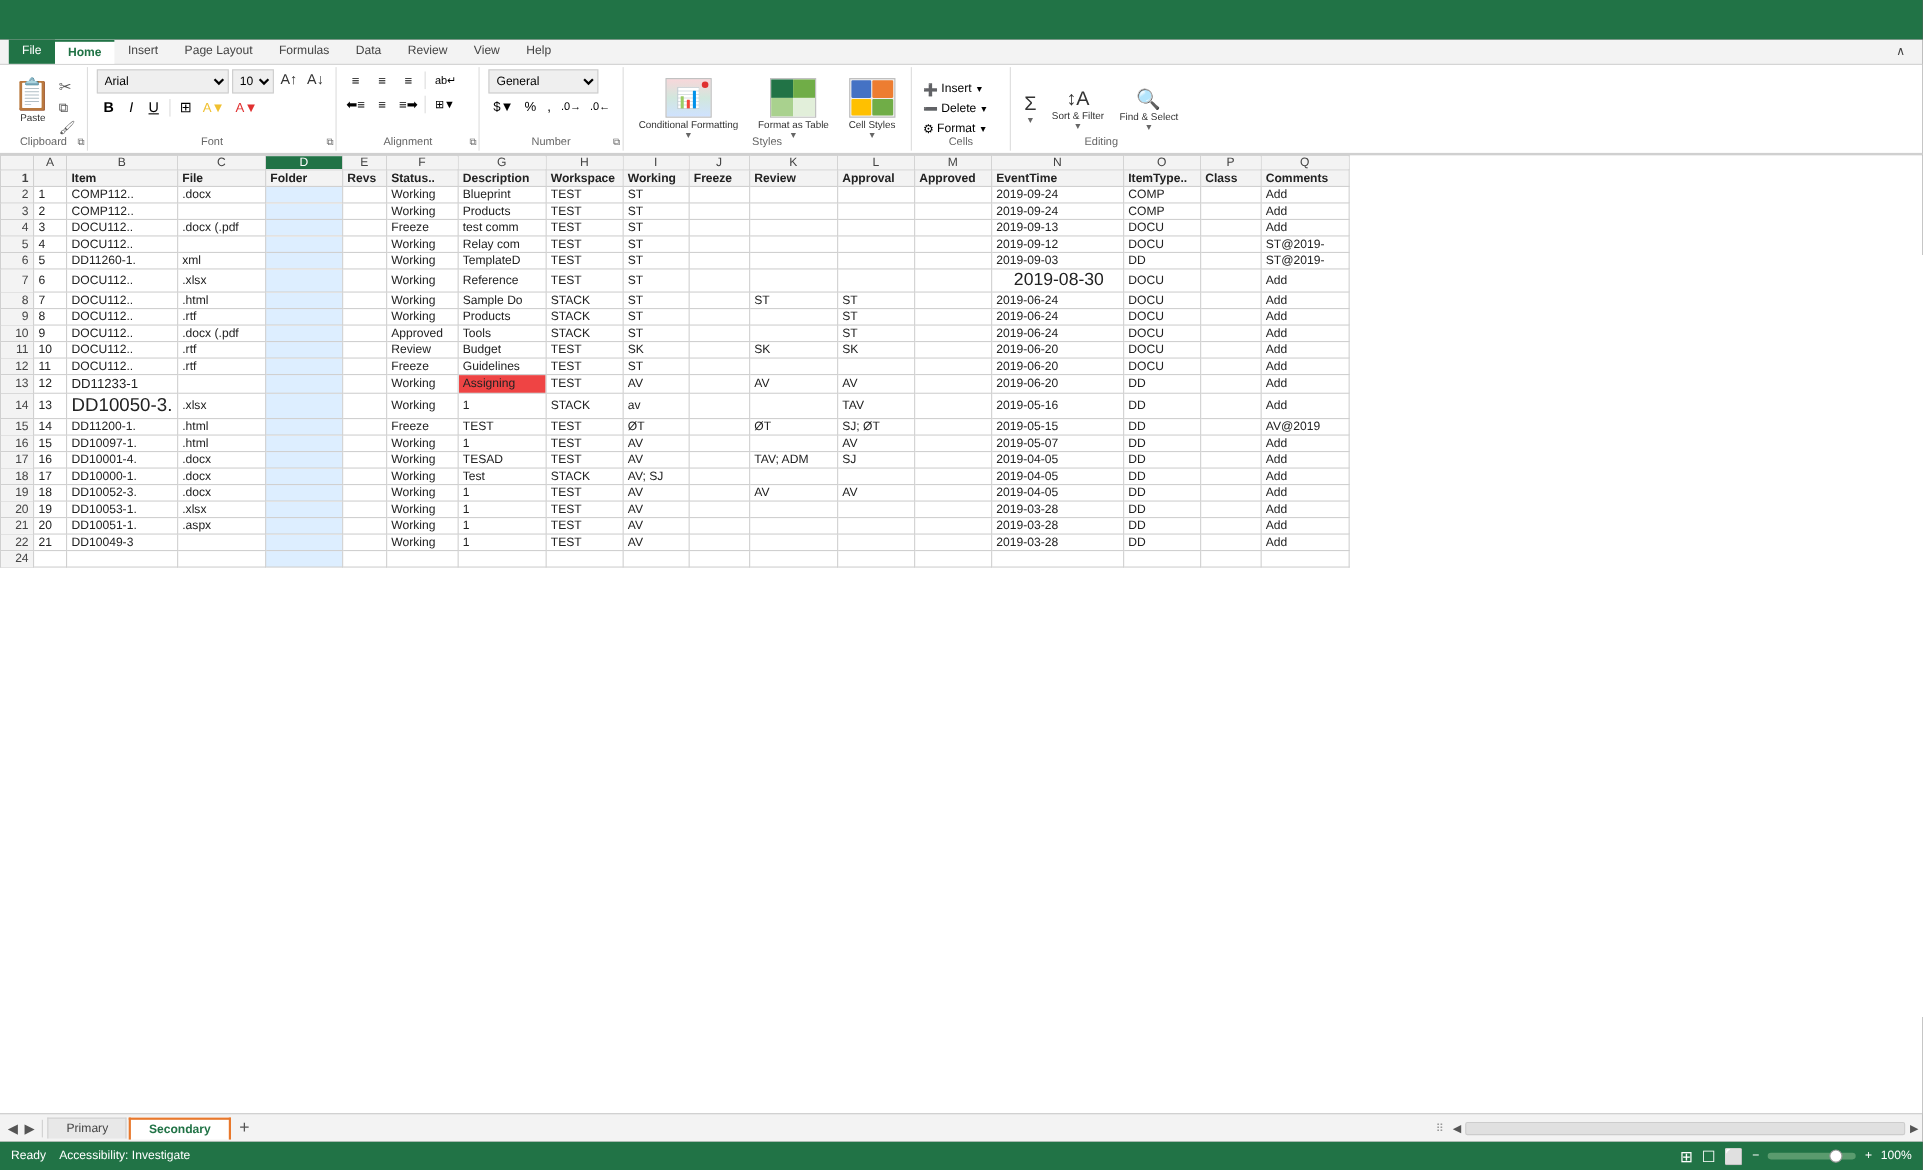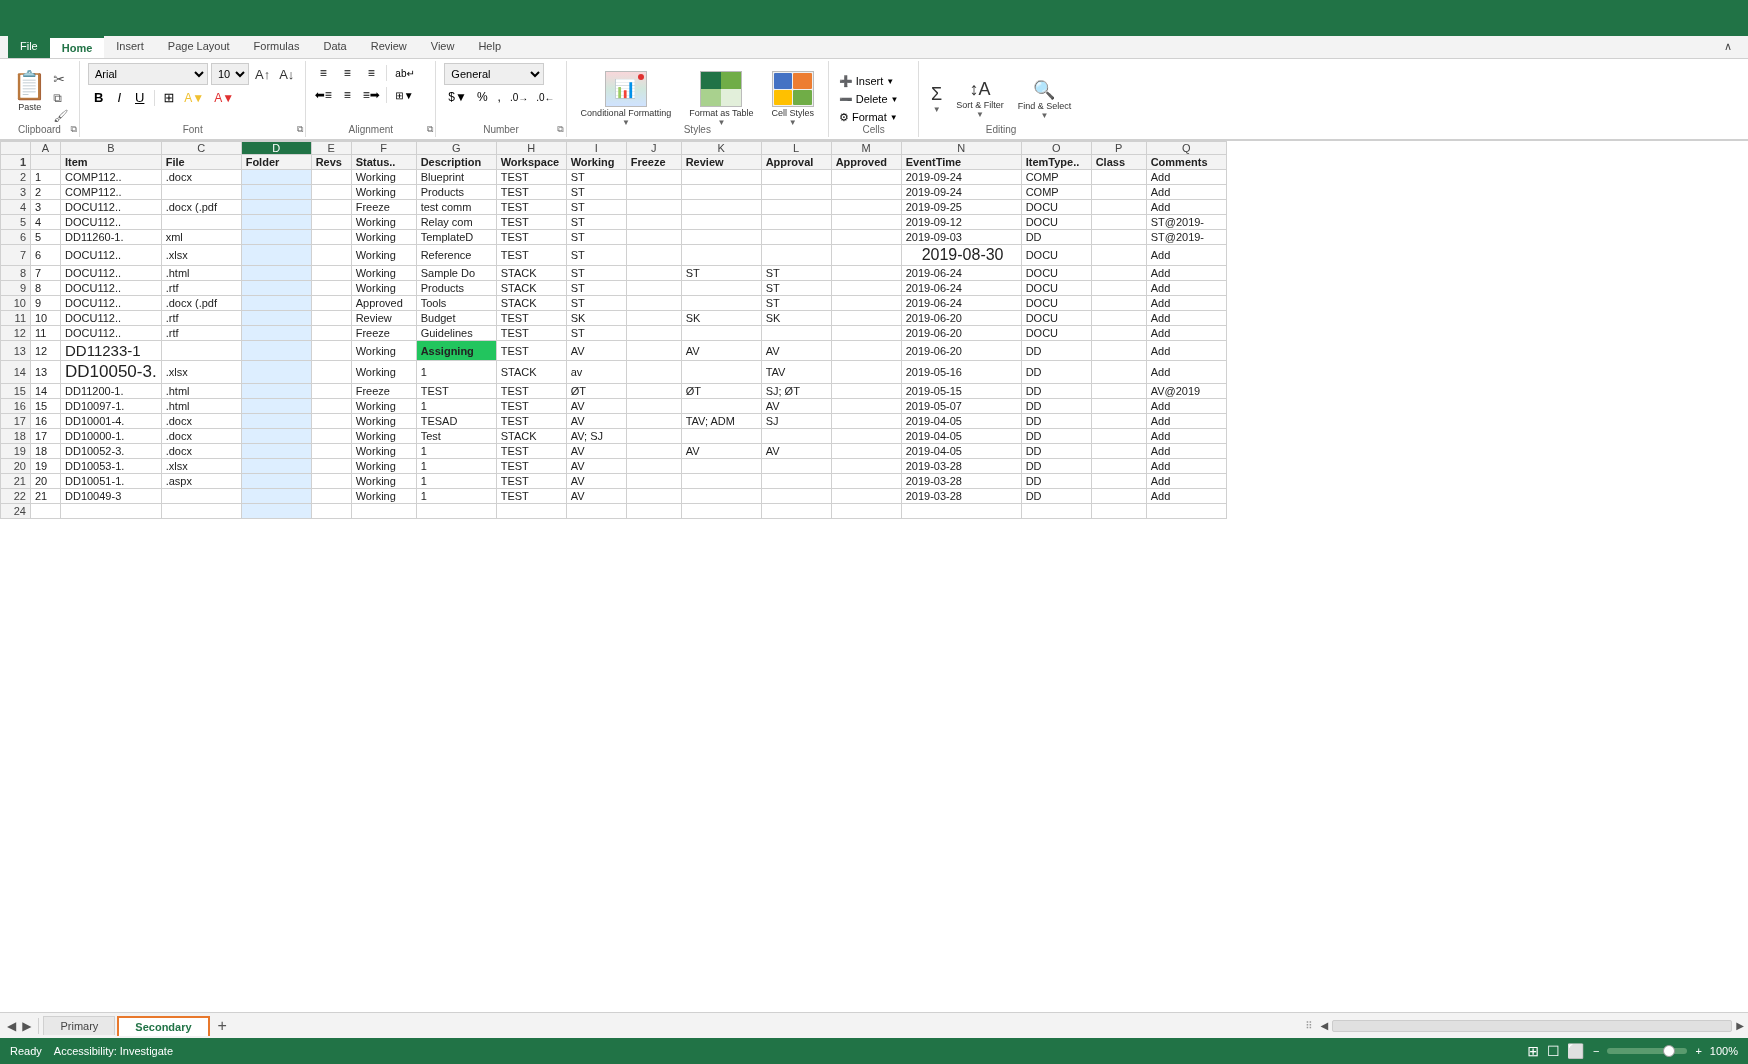--- a/index.html
+++ b/index.html
@@ -38,21 +38,21 @@
           <div style="cursor:pointer; font-size:14px; color:#555;">✂</div>
           <div style="cursor:pointer; font-size:12px; color:#555;">⧉</div>
           <div style="cursor:pointer; font-size:12px; color:#555;">🖌</div>
         </div>
       </div>
       <div style="font-size:10px; color:#666; position:absolute; bottom:2px;">Clipboard</div>
       <div style="position:absolute; bottom:2px; right:2px; font-size:9px; color:#666; cursor:pointer;">⧉</div>
     </div>
 
     <div style="display:flex; flex-direction:column; padding:2px 8px; border-right:1px solid #ddd; min-width:190px; position:relative;">
-      <div style="display:flex; gap:3px; align-items:center; margin-bottom:3px;">
+      <div style="display:flex; gap:3px; align-items:flex-start; margin-bottom:3px;">
         <select style="border:1px solid #ccc; padding:1px 2px; font-size:11px; width:120px; height:22px;">
           <option>Arial</option>
         </select>
         <select style="border:1px solid #ccc; padding:1px 2px; font-size:11px; width:38px; height:22px;">
           <option>10</option>
         </select>
         <button style="border:1px solid transparent; background:none; cursor:pointer; font-size:13px; padding:0 2px; color:#333;">A↑</button>
         <button style="border:1px solid transparent; background:none; cursor:pointer; font-size:13px; padding:0 2px; color:#333;">A↓</button>
       </div>
       <div style="display:flex; gap:2px; align-items:center;">
@@ -273,21 +273,21 @@
               <td style="background: rgb(221, 238, 255); color: rgb(34, 34, 34); font-weight: normal; border: 1px solid rgb(208, 208, 208); padding: 1px 4px; font-size: 11px; overflow: hidden; max-width: 120px; white-space: nowrap;"></td>
               <td style="background: rgb(255, 255, 255); color: rgb(34, 34, 34); font-weight: normal; border: 1px solid rgb(208, 208, 208); padding: 1px 4px; font-size: 11px; overflow: hidden; max-width: 120px; white-space: nowrap;"></td>
               <td style="background: rgb(255, 255, 255); color: rgb(34, 34, 34); font-weight: normal; border: 1px solid rgb(208, 208, 208); padding: 1px 4px; font-size: 11px; overflow: hidden; max-width: 120px; white-space: nowrap;">Freeze</td>
               <td style="background: rgb(255, 255, 255); color: rgb(34, 34, 34); font-weight: normal; border: 1px solid rgb(208, 208, 208); padding: 1px 4px; font-size: 11px; overflow: hidden; max-width: 120px; white-space: nowrap;">test comm</td>
               <td style="background: rgb(255, 255, 255); color: rgb(34, 34, 34); font-weight: normal; border: 1px solid rgb(208, 208, 208); padding: 1px 4px; font-size: 11px; overflow: hidden; max-width: 120px; white-space: nowrap;">TEST</td>
               <td style="background: rgb(255, 255, 255); color: rgb(34, 34, 34); font-weight: normal; border: 1px solid rgb(208, 208, 208); padding: 1px 4px; font-size: 11px; overflow: hidden; max-width: 120px; white-space: nowrap;">ST</td>
               <td style="background: rgb(255, 255, 255); color: rgb(34, 34, 34); font-weight: normal; border: 1px solid rgb(208, 208, 208); padding: 1px 4px; font-size: 11px; overflow: hidden; max-width: 120px; white-space: nowrap;"></td>
               <td style="background: rgb(255, 255, 255); color: rgb(34, 34, 34); font-weight: normal; border: 1px solid rgb(208, 208, 208); padding: 1px 4px; font-size: 11px; overflow: hidden; max-width: 120px; white-space: nowrap;"></td>
               <td style="background: rgb(255, 255, 255); color: rgb(34, 34, 34); font-weight: normal; border: 1px solid rgb(208, 208, 208); padding: 1px 4px; font-size: 11px; overflow: hidden; max-width: 120px; white-space: nowrap;"></td>
               <td style="background: rgb(255, 255, 255); color: rgb(34, 34, 34); font-weight: normal; border: 1px solid rgb(208, 208, 208); padding: 1px 4px; font-size: 11px; overflow: hidden; max-width: 120px; white-space: nowrap;"></td>
-              <td style="background: rgb(255, 255, 255); color: rgb(34, 34, 34); font-weight: normal; border: 1px solid rgb(208, 208, 208); padding: 1px 4px; font-size: 11px; overflow: hidden; max-width: 120px; white-space: nowrap;">2019-09-25</td>
+              <td style="background: rgb(255, 255, 255); color: rgb(34, 34, 34); font-weight: normal; border: 1px solid rgb(208, 208, 208); padding: 1px 4px; font-size: 11px; overflow: hidden; max-width: 120px; white-space: nowrap;">2019-09-13</td>
               <td style="background: rgb(255, 255, 255); color: rgb(34, 34, 34); font-weight: normal; border: 1px solid rgb(208, 208, 208); padding: 1px 4px; font-size: 11px; overflow: hidden; max-width: 120px; white-space: nowrap;">DOCU</td>
               <td style="background: rgb(255, 255, 255); color: rgb(34, 34, 34); font-weight: normal; border: 1px solid rgb(208, 208, 208); padding: 1px 4px; font-size: 11px; overflow: hidden; max-width: 120px; white-space: nowrap;"></td>
               <td style="background: rgb(255, 255, 255); color: rgb(34, 34, 34); font-weight: normal; border: 1px solid rgb(208, 208, 208); padding: 1px 4px; font-size: 11px; overflow: hidden; max-width: 120px; white-space: nowrap;">Add</td>
             </tr>
             <tr>
               <th style="background: rgb(243, 243, 243); border: 1px solid rgb(208, 208, 208); text-align: right; color: rgb(68, 68, 68); padding: 1px 4px; font-weight: normal; font-size: 11px; min-width: 30px; width: 30px; position: sticky; left: 0px; z-index: 5;">5</th>
               <td style="background: rgb(255, 255, 255); color: rgb(34, 34, 34); font-weight: normal; border: 1px solid rgb(208, 208, 208); padding: 1px 4px; font-size: 11px; overflow: hidden; max-width: 120px; white-space: nowrap;">4</td>
               <td style="background: rgb(255, 255, 255); color: rgb(34, 34, 34); font-weight: normal; border: 1px solid rgb(208, 208, 208); padding: 1px 4px; font-size: 11px; overflow: hidden; max-width: 120px; white-space: nowrap;">DOCU112..</td>
               <td style="background: rgb(255, 255, 255); color: rgb(34, 34, 34); font-weight: normal; border: 1px solid rgb(208, 208, 208); padding: 1px 4px; font-size: 11px; overflow: hidden; max-width: 120px; white-space: nowrap;"></td>
               <td style="background: rgb(221, 238, 255); color: rgb(34, 34, 34); font-weight: normal; border: 1px solid rgb(208, 208, 208); padding: 1px 4px; font-size: 11px; overflow: hidden; max-width: 120px; white-space: nowrap;"></td>
@@ -441,26 +441,26 @@
               <td style="background: rgb(255, 255, 255); color: rgb(34, 34, 34); font-weight: normal; border: 1px solid rgb(208, 208, 208); padding: 1px 4px; font-size: 11px; overflow: hidden; max-width: 120px; white-space: nowrap;"></td>
               <td style="background: rgb(255, 255, 255); color: rgb(34, 34, 34); font-weight: normal; border: 1px solid rgb(208, 208, 208); padding: 1px 4px; font-size: 11px; overflow: hidden; max-width: 120px; white-space: nowrap;"></td>
               <td style="background: rgb(255, 255, 255); color: rgb(34, 34, 34); font-weight: normal; border: 1px solid rgb(208, 208, 208); padding: 1px 4px; font-size: 11px; overflow: hidden; max-width: 120px; white-space: nowrap;">2019-06-20</td>
               <td style="background: rgb(255, 255, 255); color: rgb(34, 34, 34); font-weight: normal; border: 1px solid rgb(208, 208, 208); padding: 1px 4px; font-size: 11px; overflow: hidden; max-width: 120px; white-space: nowrap;">DOCU</td>
               <td style="background: rgb(255, 255, 255); color: rgb(34, 34, 34); font-weight: normal; border: 1px solid rgb(208, 208, 208); padding: 1px 4px; font-size: 11px; overflow: hidden; max-width: 120px; white-space: nowrap;"></td>
               <td style="background: rgb(255, 255, 255); color: rgb(34, 34, 34); font-weight: normal; border: 1px solid rgb(208, 208, 208); padding: 1px 4px; font-size: 11px; overflow: hidden; max-width: 120px; white-space: nowrap;">Add</td>
             </tr>
             <tr>
               <th style="background: rgb(243, 243, 243); border: 1px solid rgb(208, 208, 208); text-align: right; color: rgb(68, 68, 68); padding: 1px 4px; font-weight: normal; font-size: 11px; min-width: 30px; width: 30px; position: sticky; left: 0px; z-index: 5;">13</th>
               <td style="background: rgb(255, 255, 255); color: rgb(34, 34, 34); font-weight: normal; border: 1px solid rgb(208, 208, 208); padding: 1px 4px; font-size: 11px; overflow: hidden; max-width: 120px; white-space: nowrap;">12</td>
-              <td style="background: rgb(255, 255, 255); color: rgb(34, 34, 34); font-weight: normal; border: 1px solid rgb(208, 208, 208); padding: 1px 4px; font-size: 15px; overflow: hidden; max-width: 120px; white-space: nowrap;">DD11233-1</td>
-              <td style="background: rgb(255, 255, 255); color: rgb(34, 34, 34); font-weight: normal; border: 1px solid rgb(208, 208, 208); padding: 1px 4px; font-size: 11px; overflow: hidden; max-width: 120px; white-space: nowrap;"></td>
-              <td style="background: rgb(221, 238, 255); color: rgb(34, 34, 34); font-weight: normal; border: 1px solid rgb(208, 208, 208); padding: 1px 4px; font-size: 11px; overflow: hidden; max-width: 120px; white-space: nowrap;"></td>
-              <td style="background: rgb(255, 255, 255); color: rgb(34, 34, 34); font-weight: normal; border: 1px solid rgb(208, 208, 208); padding: 1px 4px; font-size: 11px; overflow: hidden; max-width: 120px; white-space: nowrap;"></td>
-              <td style="background: rgb(255, 255, 255); color: rgb(34, 34, 34); font-weight: normal; border: 1px solid rgb(208, 208, 208); padding: 1px 4px; font-size: 11px; overflow: hidden; max-width: 120px; white-space: nowrap;">Working</td>
-              <td style="background: #22c55e; color: rgb(34, 34, 34); font-weight: bold; border: 1px solid rgb(208, 208, 208); padding: 1px 4px; font-size: 11px; overflow: hidden; max-width: 120px; white-space: nowrap;">Assigning</td>
+              <td style="background: rgb(255, 255, 255); color: rgb(34, 34, 34); font-weight: normal; border: 1px solid rgb(208, 208, 208); padding: 1px 4px; font-size: 12px; overflow: hidden; max-width: 120px; white-space: nowrap;">DD11233-1</td>
+              <td style="background: rgb(255, 255, 255); color: rgb(34, 34, 34); font-weight: normal; border: 1px solid rgb(208, 208, 208); padding: 1px 4px; font-size: 11px; overflow: hidden; max-width: 120px; white-space: nowrap;"></td>
+              <td style="background: rgb(221, 238, 255); color: rgb(34, 34, 34); font-weight: normal; border: 1px solid rgb(208, 208, 208); padding: 1px 4px; font-size: 11px; overflow: hidden; max-width: 120px; white-space: nowrap;"></td>
+              <td style="background: rgb(255, 255, 255); color: rgb(34, 34, 34); font-weight: normal; border: 1px solid rgb(208, 208, 208); padding: 1px 4px; font-size: 11px; overflow: hidden; max-width: 120px; white-space: nowrap;"></td>
+              <td style="background: rgb(255, 255, 255); color: rgb(34, 34, 34); font-weight: normal; border: 1px solid rgb(208, 208, 208); padding: 1px 4px; font-size: 11px; overflow: hidden; max-width: 120px; white-space: nowrap;">Working</td>
+              <td style="background: #ef4444; color: rgb(34, 34, 34); font-weight: normal; border: 1px solid rgb(208, 208, 208); padding: 1px 4px; font-size: 11px; overflow: hidden; max-width: 120px; white-space: nowrap;">Assigning</td>
               <td style="background: rgb(255, 255, 255); color: rgb(34, 34, 34); font-weight: normal; border: 1px solid rgb(208, 208, 208); padding: 1px 4px; font-size: 11px; overflow: hidden; max-width: 120px; white-space: nowrap;">TEST</td>
               <td style="background: rgb(255, 255, 255); color: rgb(34, 34, 34); font-weight: normal; border: 1px solid rgb(208, 208, 208); padding: 1px 4px; font-size: 11px; overflow: hidden; max-width: 120px; white-space: nowrap;">AV</td>
               <td style="background: rgb(255, 255, 255); color: rgb(34, 34, 34); font-weight: normal; border: 1px solid rgb(208, 208, 208); padding: 1px 4px; font-size: 11px; overflow: hidden; max-width: 120px; white-space: nowrap;"></td>
               <td style="background: rgb(255, 255, 255); color: rgb(34, 34, 34); font-weight: normal; border: 1px solid rgb(208, 208, 208); padding: 1px 4px; font-size: 11px; overflow: hidden; max-width: 120px; white-space: nowrap;">AV</td>
               <td style="background: rgb(255, 255, 255); color: rgb(34, 34, 34); font-weight: normal; border: 1px solid rgb(208, 208, 208); padding: 1px 4px; font-size: 11px; overflow: hidden; max-width: 120px; white-space: nowrap;">AV</td>
               <td style="background: rgb(255, 255, 255); color: rgb(34, 34, 34); font-weight: normal; border: 1px solid rgb(208, 208, 208); padding: 1px 4px; font-size: 11px; overflow: hidden; max-width: 120px; white-space: nowrap;"></td>
               <td style="background: rgb(255, 255, 255); color: rgb(34, 34, 34); font-weight: normal; border: 1px solid rgb(208, 208, 208); padding: 1px 4px; font-size: 11px; overflow: hidden; max-width: 120px; white-space: nowrap;">2019-06-20</td>
               <td style="background: rgb(255, 255, 255); color: rgb(34, 34, 34); font-weight: normal; border: 1px solid rgb(208, 208, 208); padding: 1px 4px; font-size: 11px; overflow: hidden; max-width: 120px; white-space: nowrap;">DD</td>
               <td style="background: rgb(255, 255, 255); color: rgb(34, 34, 34); font-weight: normal; border: 1px solid rgb(208, 208, 208); padding: 1px 4px; font-size: 11px; overflow: hidden; max-width: 120px; white-space: nowrap;"></td>
               <td style="background: rgb(255, 255, 255); color: rgb(34, 34, 34); font-weight: normal; border: 1px solid rgb(208, 208, 208); padding: 1px 4px; font-size: 11px; overflow: hidden; max-width: 120px; white-space: nowrap;">Add</td>

